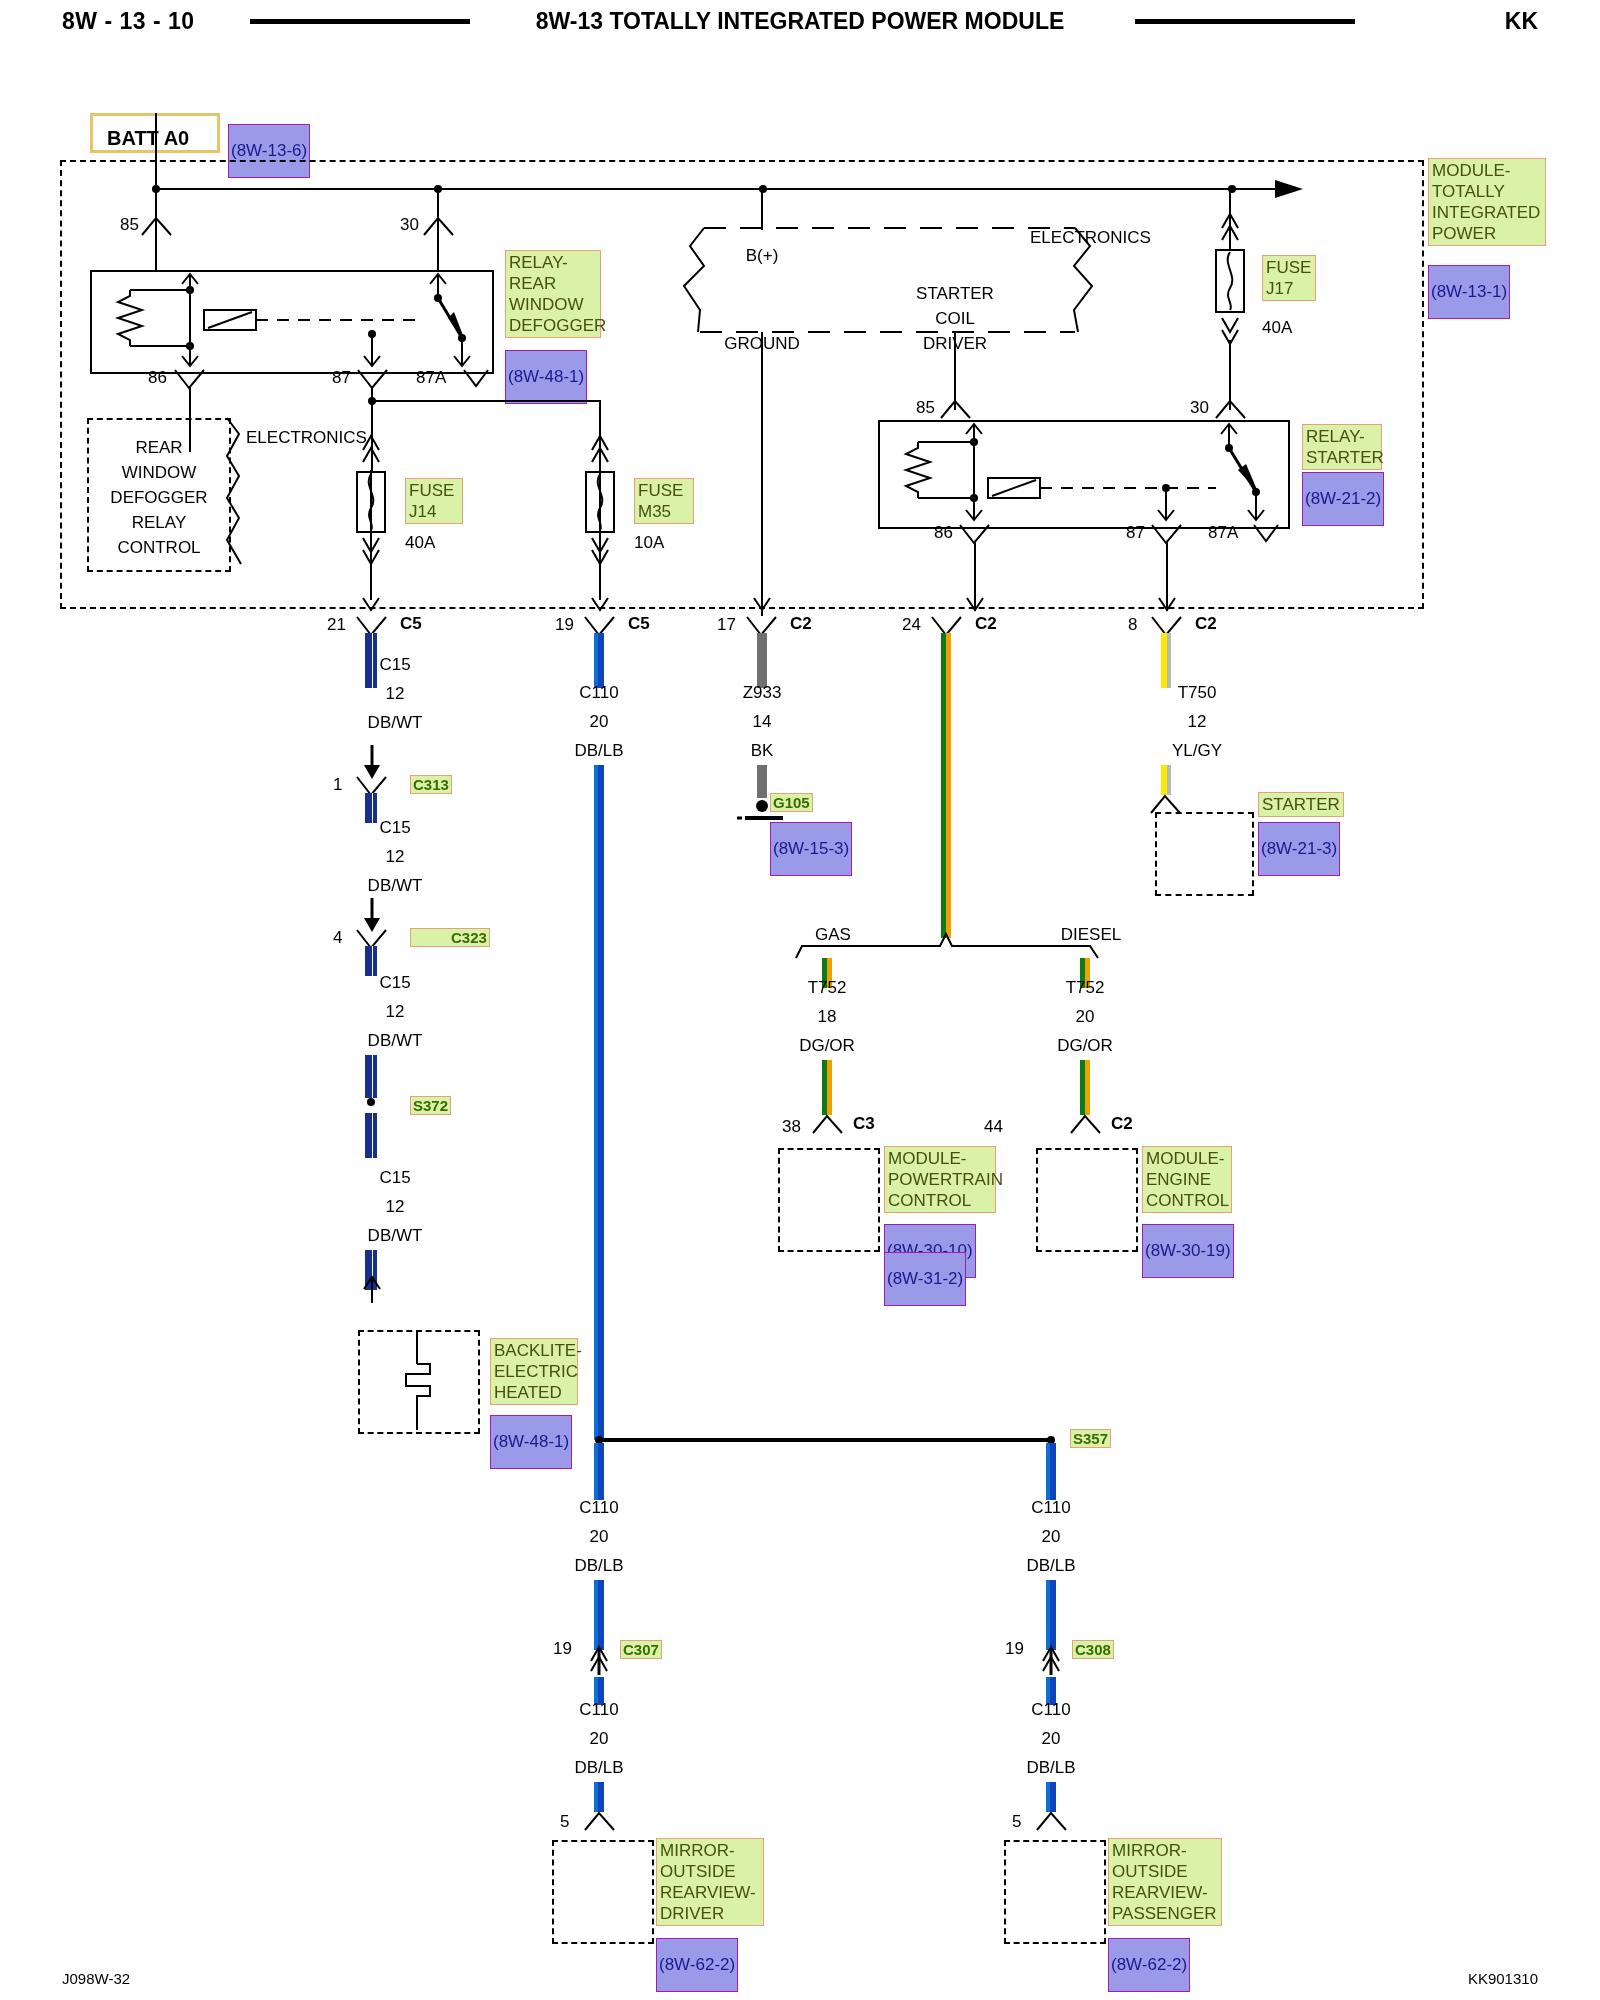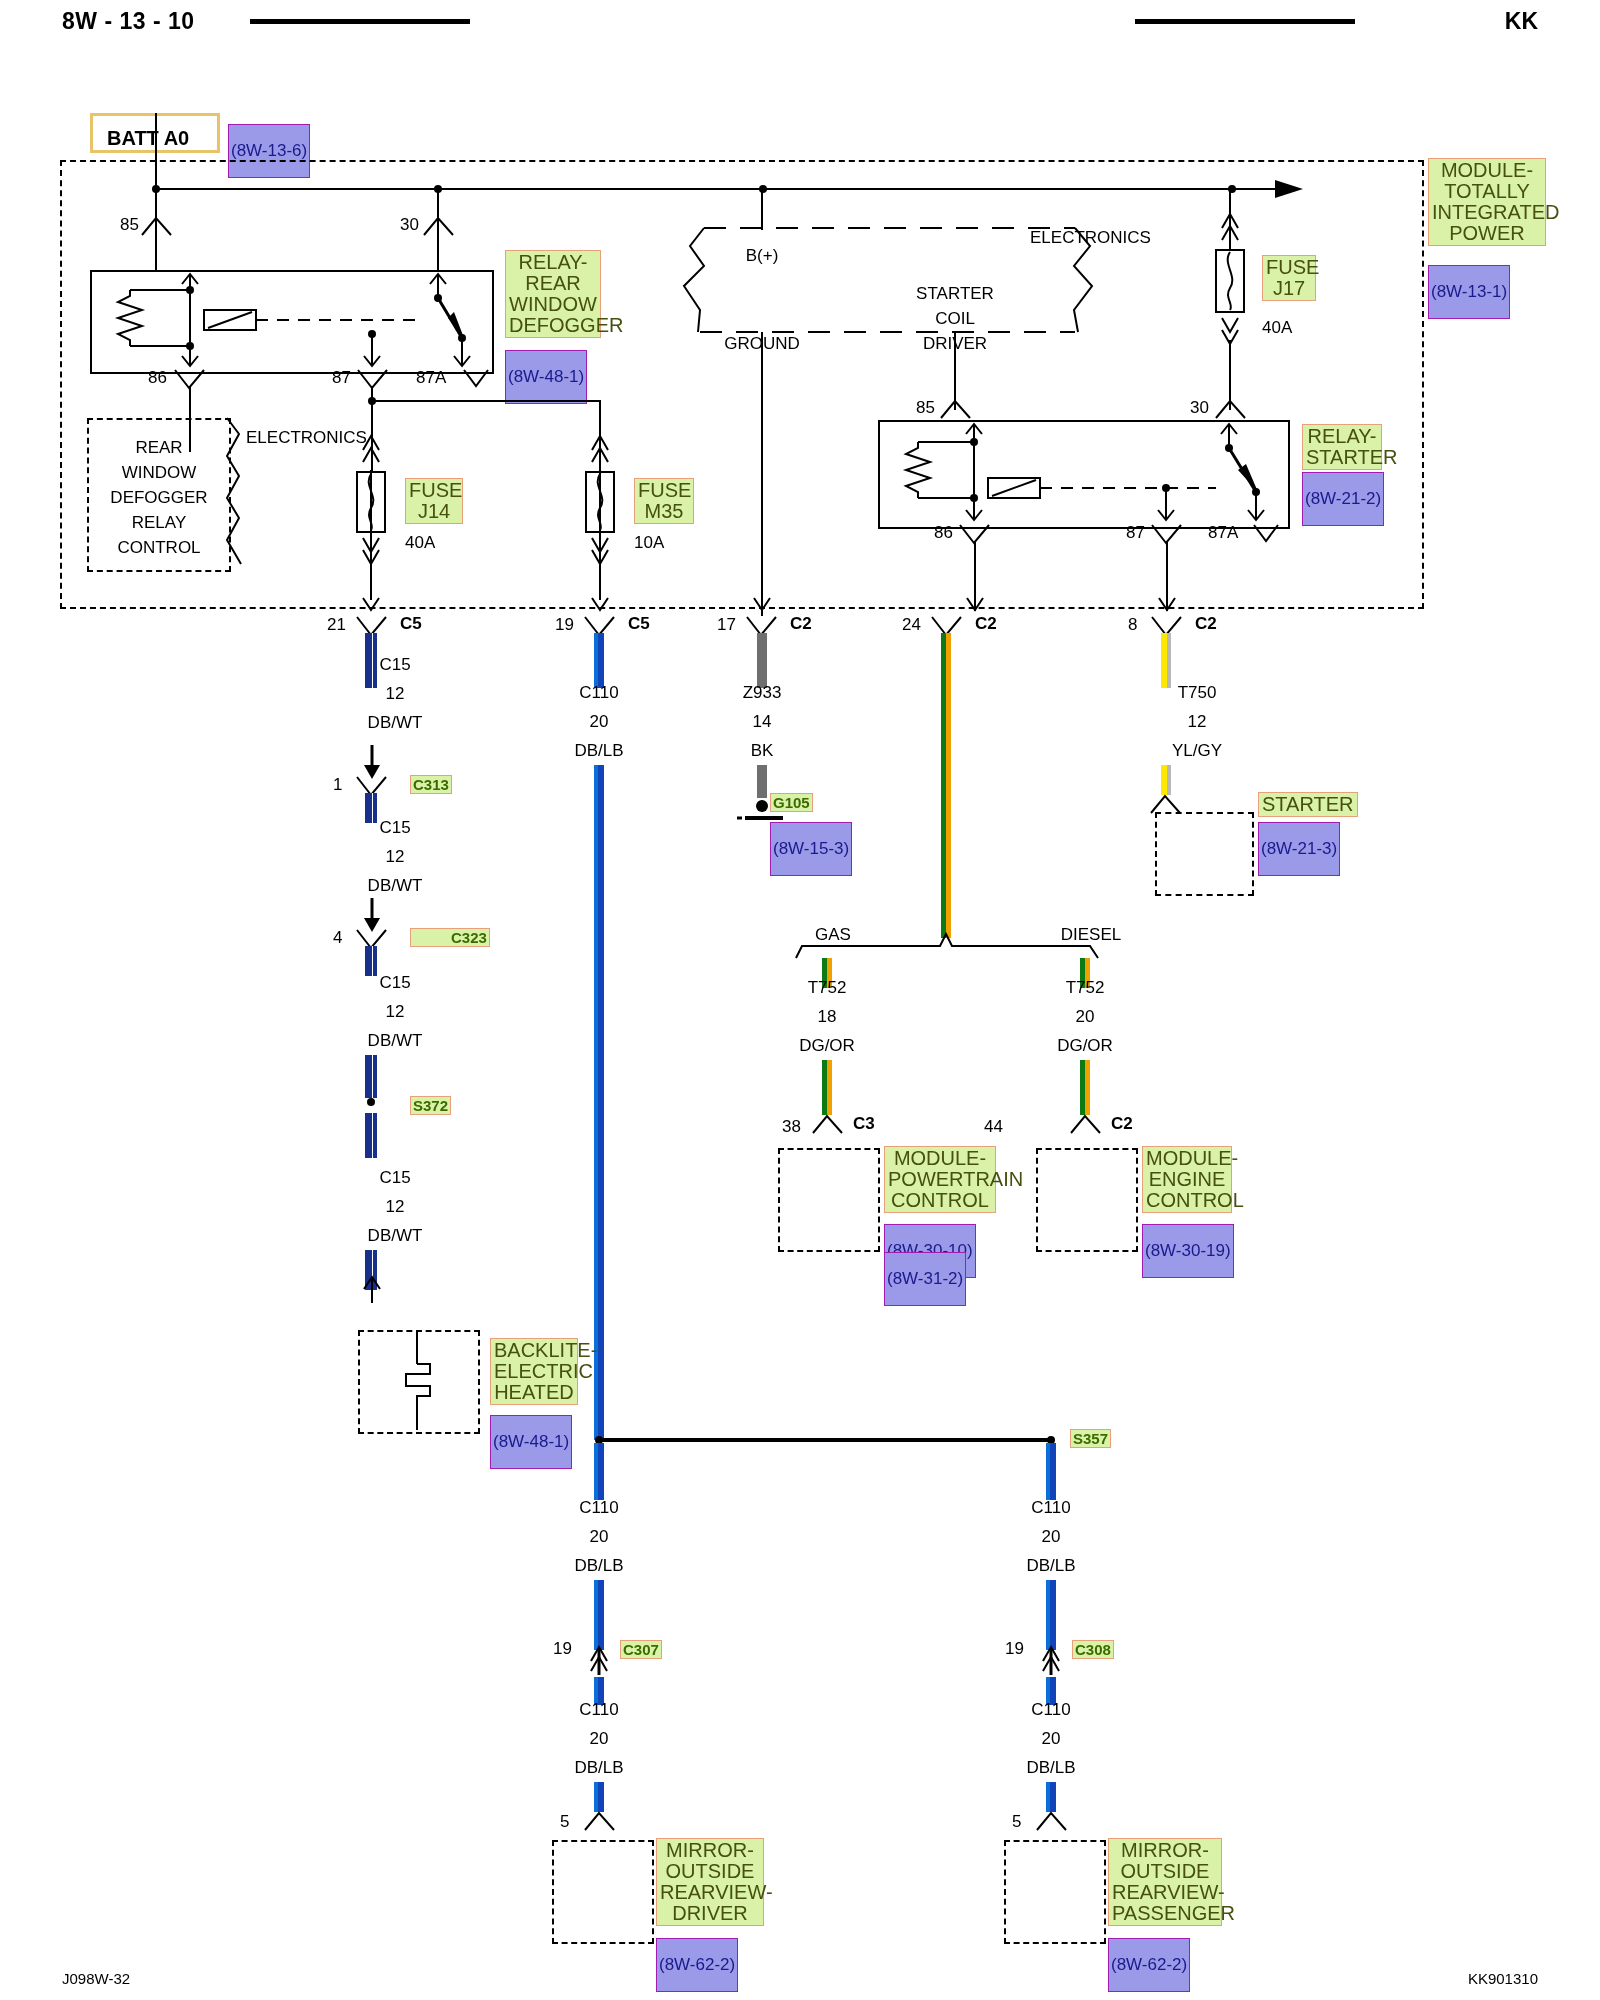--- a/index.html
+++ b/index.html
@@ -24,21 +24,21 @@
   .v{width:2px;}
   .txt{position:absolute;font-size:17px;white-space:nowrap;}
   .txt.b{font-weight:bold;}
   .ctr{text-align:center;transform:translateX(-50%);}
   .dash-box{position:absolute;border:2px dashed #000;}
   .solid-box{position:absolute;border:2px solid #000;}
   .dot{position:absolute;width:8px;height:8px;border-radius:50%;background:#000;}
 
   
   .cal{position:absolute;background:#d9f2a8;border:1px solid #e8a07a;color:#46500f;
-       font-size:20px;line-height:21px;padding:1px 3px;white-space:pre;font-weight:normal;text-align:center;}
+       font-size:17px;line-height:21px;padding:1px 3px;white-space:pre;font-weight:normal;}
   .ref{position:absolute;background:#9a9ae8;border:1px solid #a21caf;color:#1a1a8c;
        font-size:17px;line-height:20px;padding:16px 2px;white-space:nowrap;}
   .splice{position:absolute;background:#d9f2a8;border:1px solid #e8a07a;color:#3b6b00;
           font-size:15px;font-weight:bold;line-height:17px;padding:0 2px;white-space:nowrap;}
 
   
   .batt{position:absolute;border:3px solid #e8c468;background:#fff;
         font-size:20px;font-weight:bold;display:flex;align-items:flex-end;padding-left:14px;box-sizing:border-box;}
 
   
@@ -51,20 +51,21 @@
 
   svg{position:absolute;overflow:visible;}
 </style>
 </head>
 <body>
 
 <div class="pg">
 
   <div class="hdr-left">8W - 13 - 10</div>
   <div class="hdr-rule l"></div>
+  <div class="hdr-title">8W-13 TOTALLY INTEGRATED POWER MODULE</div>
   <div class="hdr-rule r"></div>
   <div class="hdr-right">KK</div>
 
   <div class="batt" style="left:90px;top:113px;width:130px;height:40px;">
     <span>BATT A0</span>
   </div>
   <div class="ref" style="left:228px;top:124px;">(8W-13-6)</div>
 
   <div class="dash-box" style="left:60px;top:160px;width:1360px;height:445px;"></div>
 

